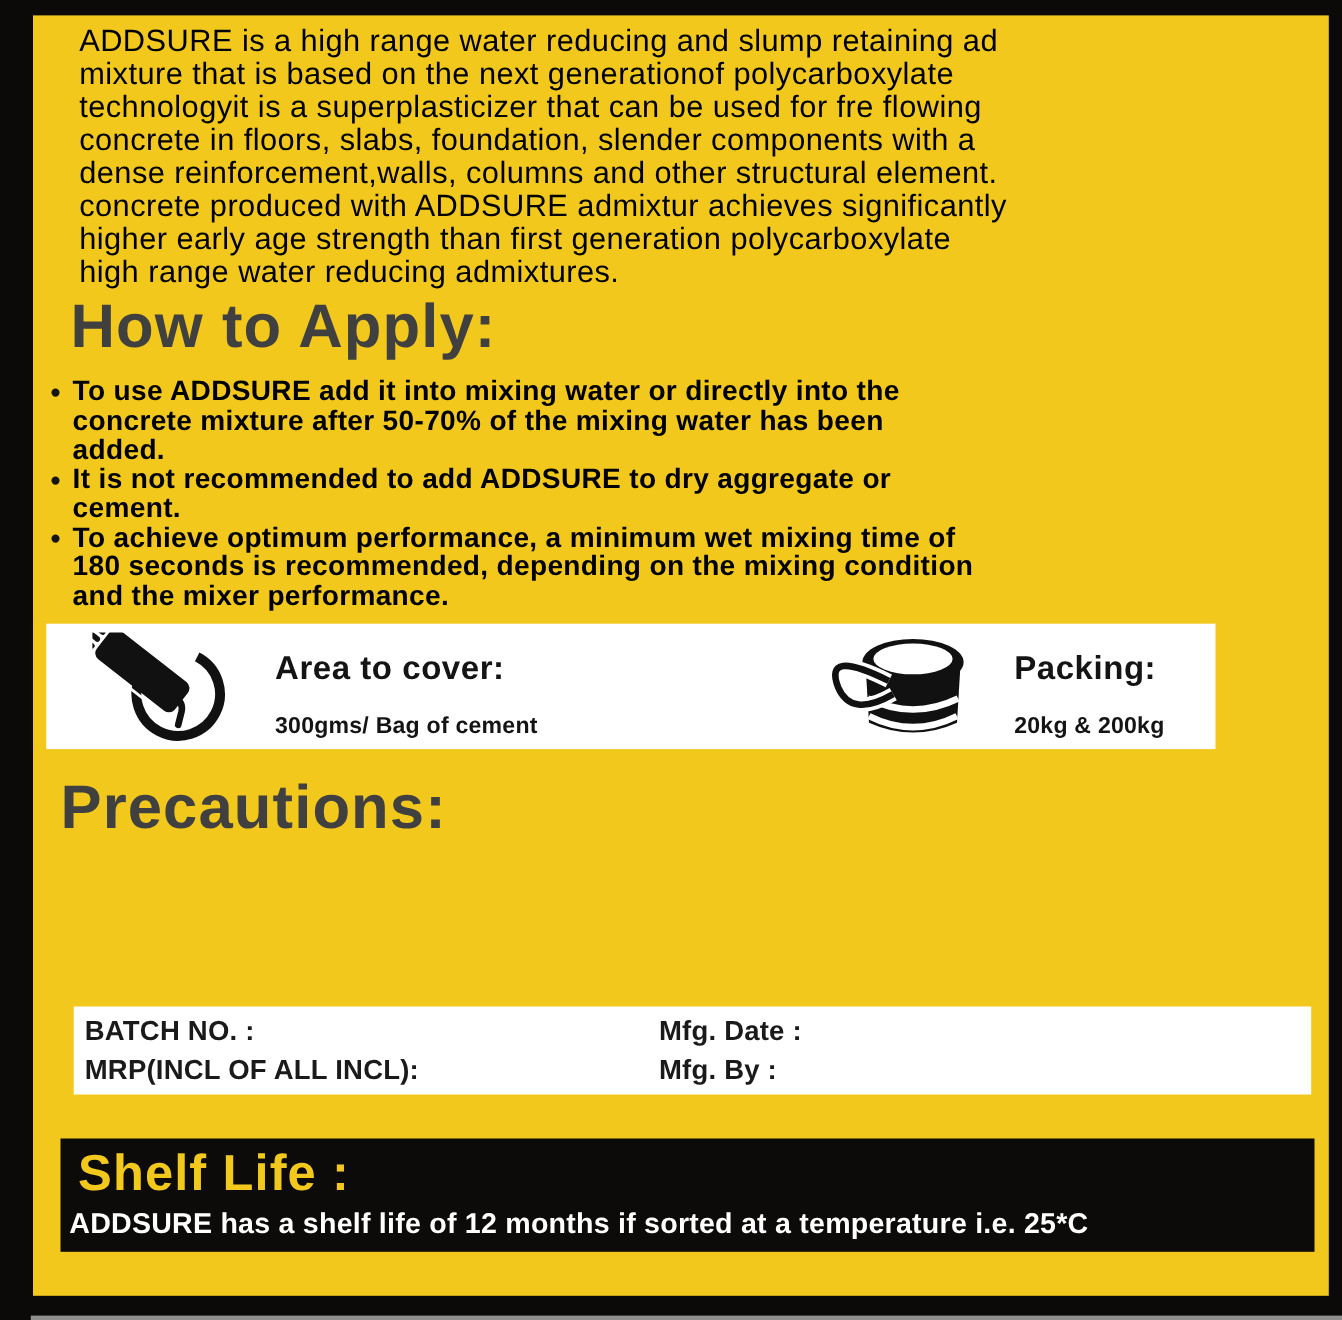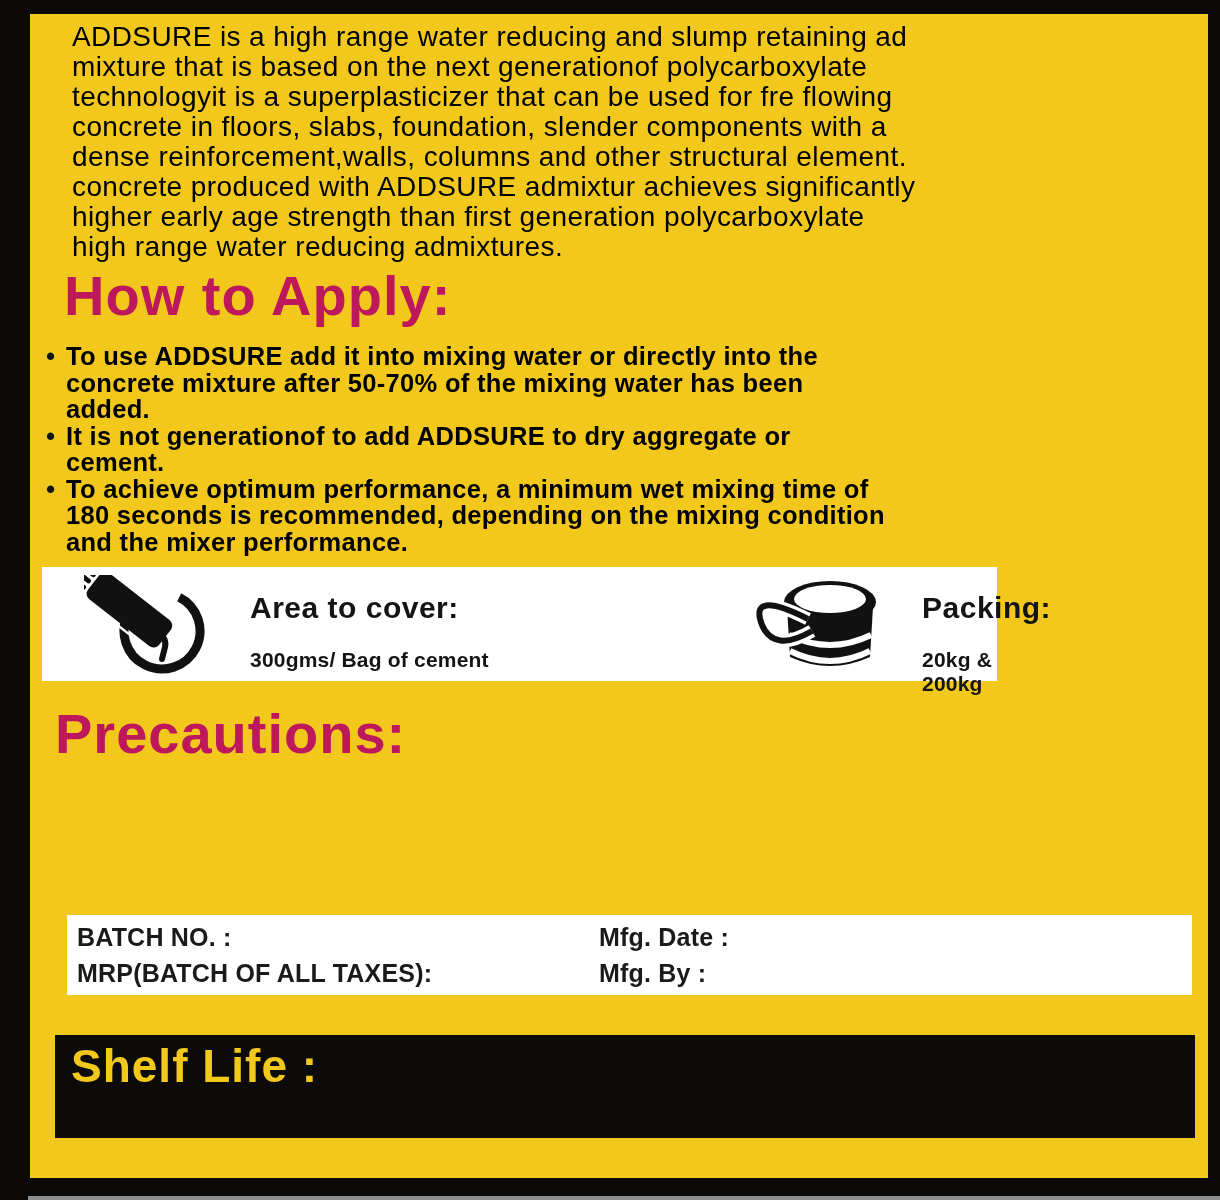--- a/index.html
+++ b/index.html
@@ -16,39 +16,39 @@
   .pre{white-space:pre-line;}
   
   .intro{
     position:absolute;left:25px;top:8px;width:1155px;
     font-size:28px;line-height:30px;font-weight:400;color:#000000;
     letter-spacing:.4px;
     margin-left:17px;
   }
   
   .big-heading{
-    position:absolute;font-size:56px;font-weight:700;color:#be185d;
+    position:absolute;font-size:56px;font-weight:700;color:#404040;
     letter-spacing:1px;line-height:60px;
   }
   #how-title{left:34px;top:252px;}
   #prec-title{left:25px;top:690px;text-align:right;}
   
   .bullets{position:absolute;left:16px;top:329px;width:1155px;}
   .bullet-item{display:flex;align-items:flex-start;}
   .bullet-dot{
     width:20px;flex:0 0 20px;font-size:26px;line-height:26.5px;
     font-weight:700;color:#141414;
   }
   .bullet-text{
     font-size:25.5px;line-height:26.5px;font-weight:700;color:#000000;
     letter-spacing:.3px;
   }
   
   .info-strip{
-    position:absolute;left:12px;top:553px;width:955px;height:114px;
+    position:absolute;left:12px;top:553px;width:1063px;height:114px;
     background:#ffffff;
   }
   .strip-icon{position:absolute;}
   #roller-icon{left:42px;top:8px;}
   #bucket-icon{left:700px;top:4px;}
   .strip-text{position:absolute;top:24px;}
   #area-block{left:208px;}
   #packing-block{left:880px;}
   .strip-title{font-size:30px;font-weight:700;color:#141414;letter-spacing:.5px;}
   .strip-value{font-size:21px;font-weight:700;color:#141414;margin-top:23px;letter-spacing:.2px;}
@@ -105,21 +105,21 @@
 
   <div class="bullets">
     <div class="bullet-item">
       <span class="bullet-dot">•</span>
       <span class="bullet-text pre">To use ADDSURE add it into mixing water or directly into the
 concrete mixture after 50-70% of the mixing water has been
 added.</span>
     </div>
     <div class="bullet-item">
       <span class="bullet-dot">•</span>
-      <span class="bullet-text pre">It is not generationof to add ADDSURE to dry aggregate or
+      <span class="bullet-text pre">It is not recommended to add ADDSURE to dry aggregate or
 cement.</span>
     </div>
     <div class="bullet-item">
       <span class="bullet-dot">•</span>
       <span class="bullet-text pre">To achieve optimum performance, a minimum wet mixing time of
 180 seconds is recommended, depending on the mixing condition
 and the mixer performance.</span>
     </div>
   </div>
 
@@ -162,24 +162,25 @@
   </div>
 
   <div class="big-heading" id="prec-title">Precautions:</div>
 
   <div class="batch-box">
     <div class="batch-row r1">
       <span class="batch-cell c1">BATCH NO. :</span>
       <span class="batch-cell c2">Mfg. Date :</span>
     </div>
     <div class="batch-row r2">
-      <span class="batch-cell c1">MRP(BATCH OF ALL TAXES):</span>
+      <span class="batch-cell c1">MRP(INCL OF ALL INCL):</span>
       <span class="batch-cell c2">Mfg. By :</span>
     </div>
   </div>
 
   <div class="shelf-box">
     <div class="shelf-title">Shelf Life :</div>
+    <div class="shelf-text">ADDSURE has a shelf life of 12 months if sorted at a temperature i.e. 25*C</div>
   </div>
 
 </div>
 
 <div class="bottom-line"></div>
 
 </body></html>

